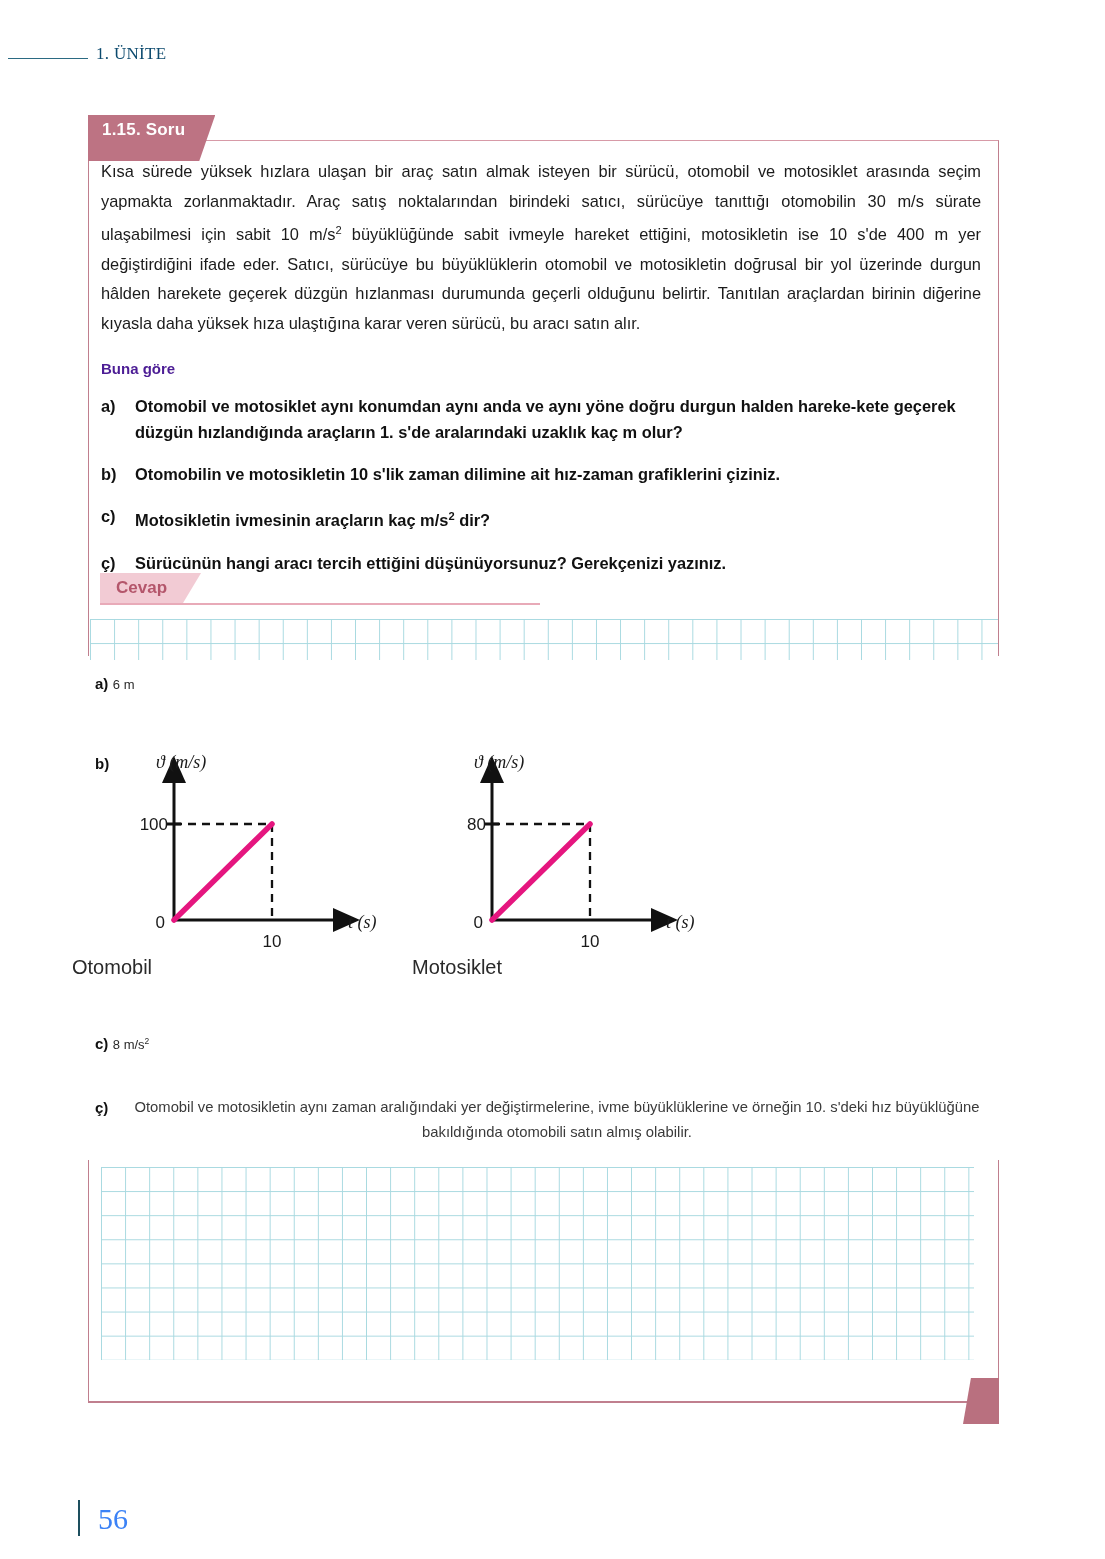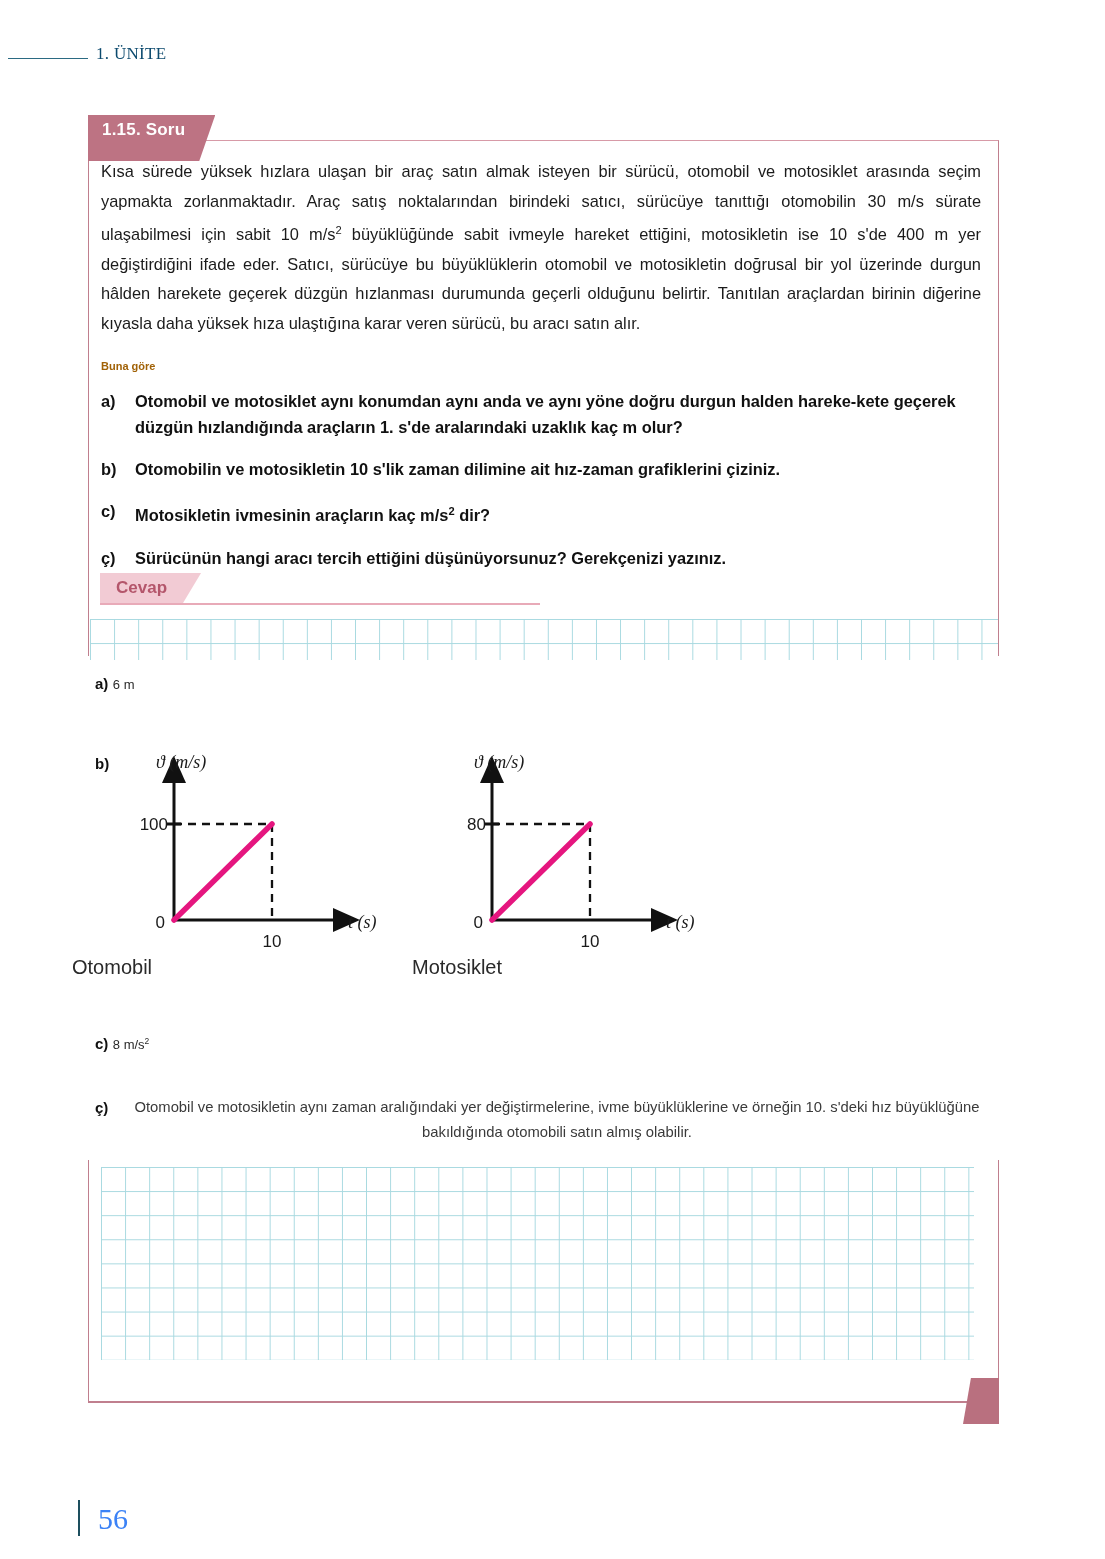--- a/index.html
+++ b/index.html
@@ -86,23 +86,23 @@
     line-height: 29.5px;
     text-align: justify;
     color: #1b1b1b;
     margin: 0;
     hyphens: none;
   }
   .q-paragraph sup { font-size: 0.68em; vertical-align: super; }
 
   .buna-gore {
     margin-top: 22px;
-    font-size: 11px;
-    font-weight: bold;
-    color: #a16207;
+    font-size: 15px;
+    font-weight: bold;
+    color: #4c1d95;
   }
 
   .q-items { margin-top: 16px; }
   .q-item {
     display: flex;
     align-items: flex-start;
     margin-bottom: 16px;
     font-size: 16.4px;
     font-weight: bold;
     line-height: 26px;

